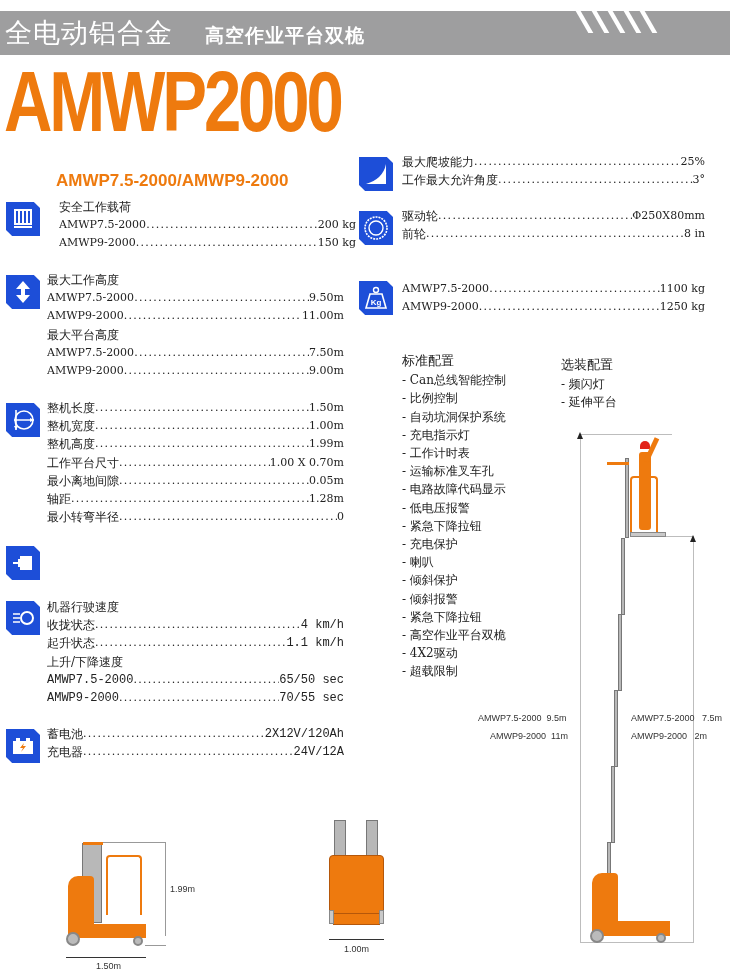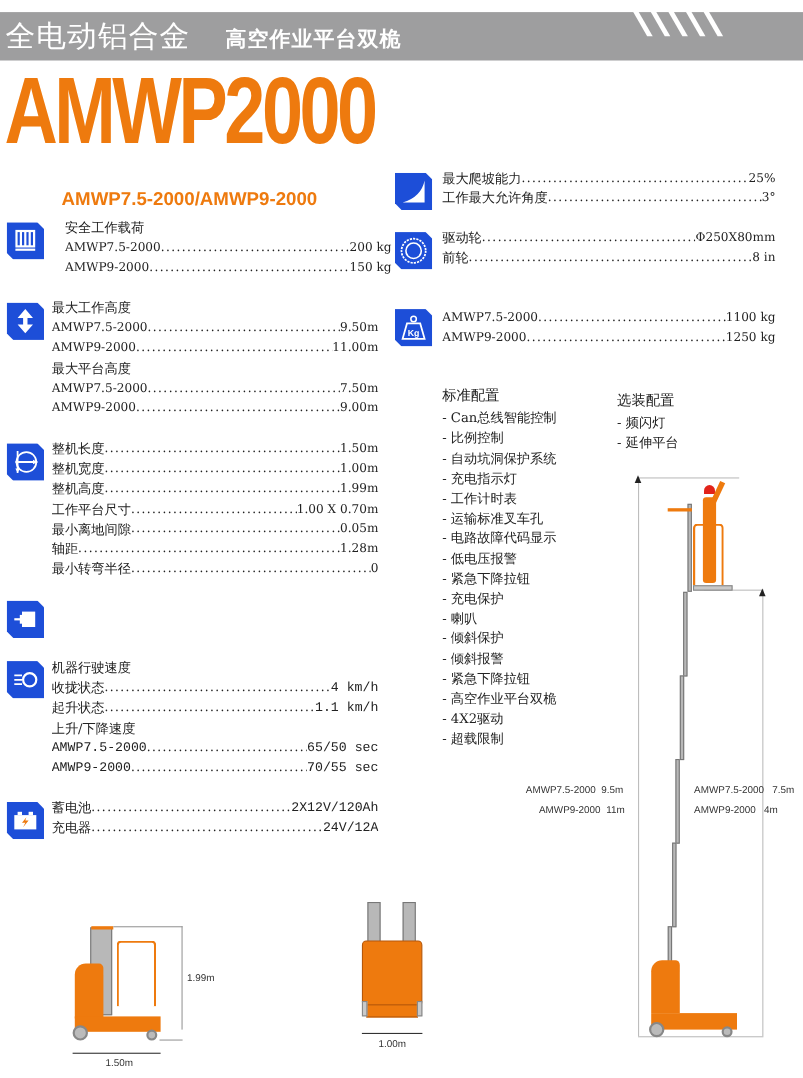--- a/index.html
+++ b/index.html
@@ -318,21 +318,21 @@
 <div class="abs orange" style="left:649px;top:437px;width:5px;height:26px;transform:rotate(25deg)"></div>
 
 <div class="abs orange" style="left:592px;top:873px;width:26px;height:48px;border-radius:10px 4px 0 0"></div>
 <div class="abs orange" style="left:592px;top:921px;width:78px;height:15px"></div>
 <div class="abs" style="left:590px;top:929px;width:14px;height:14px;border-radius:50%;background:#bbb;border:2px solid #888"></div>
 <div class="abs" style="left:656px;top:933px;width:10px;height:10px;border-radius:50%;background:#bbb;border:2px solid #888"></div>
 
 <div class="abs small" style="left:478px;top:713px"><span>AMWP7.5-2000</span>&nbsp;&nbsp;<span>9.5m</span></div>
 <div class="abs small" style="left:490px;top:731px"><span>AMWP9-2000</span>&nbsp;&nbsp;<span>11m</span></div>
 <div class="abs small" style="left:631px;top:713px"><span>AMWP7.5-2000</span>&nbsp;&nbsp;&nbsp;<span>7.5m</span></div>
-<div class="abs small" style="left:631px;top:731px"><span>AMWP9-2000</span>&nbsp;&nbsp;&nbsp;<span>4m</span></div>
+<div class="abs small" style="left:631px;top:731px"><span>AMWP9-2000</span>&nbsp;&nbsp;&nbsp;<span>2m</span></div>
 
 <div class="abs grey" style="left:82px;top:843px;width:20px;height:80px"></div>
 <div class="abs orange" style="left:83px;top:842px;width:20px;height:3px"></div>
 <div class="abs" style="left:106px;top:855px;width:36px;height:60px;border:2px solid #ee7a0e;border-bottom:none;border-radius:4px 4px 0 0"></div>
 <div class="abs orange" style="left:68px;top:876px;width:26px;height:50px;border-radius:10px 4px 0 0"></div>
 <div class="abs orange" style="left:68px;top:924px;width:78px;height:14px"></div>
 <div class="abs" style="left:66px;top:932px;width:14px;height:14px;border-radius:50%;background:#bbb;border:2px solid #888"></div>
 <div class="abs" style="left:133px;top:936px;width:10px;height:10px;border-radius:50%;background:#bbb;border:2px solid #888"></div>
 <div class="line" style="left:103px;top:842px;width:63px;height:1px;background:#999"></div>
 <div class="line" style="left:165px;top:842px;width:1px;height:94px;background:#999"></div>

